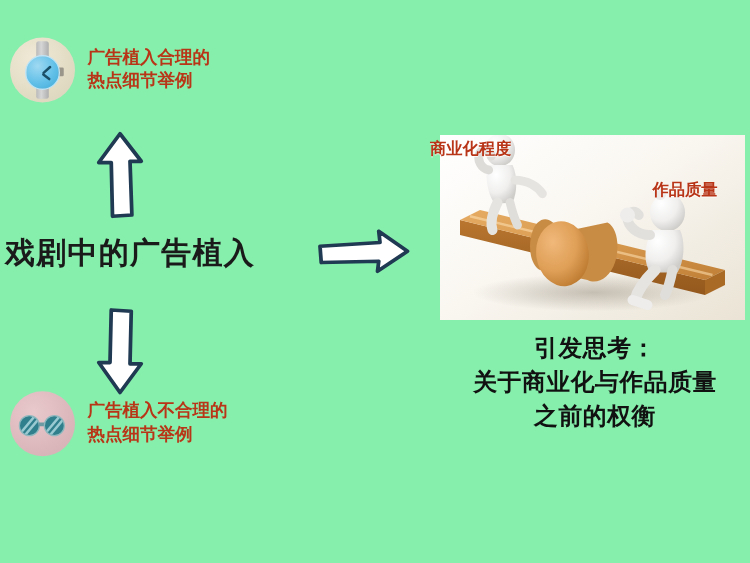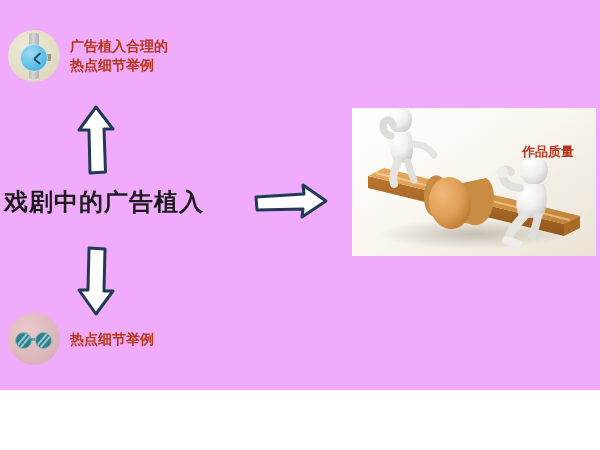--- a/index.html
+++ b/index.html
@@ -7,22 +7,22 @@
     margin: 0;
     padding: 0;
     background: #ffffff;
   }
   body {
     font-family: "DejaVu Sans", "Liberation Sans", sans-serif;
   }
   #canvas {
     position: relative;
     width: 600px;
-    height: 390px;
-    background: #f0abfc;
+    height: 450px;
+    background: #86efac;
     overflow: hidden;
   }
 
   
   .icon-row {
     position: absolute;
     display: flex;
     align-items: center;
     gap: 10px;
   }
@@ -222,20 +222,21 @@
     </svg>
   </div>
 
   <div class="icon-row" id="row-unreasonable">
     <div class="icon-disc disc-glasses">
       <div class="lens left"></div>
       <div class="bridge"></div>
       <div class="lens right"></div>
     </div>
     <div class="caption">
+      <div>广告植入不合理的</div>
       <div>热点细节举例</div>
     </div>
   </div>
 
   <div class="arrow" id="arrow-right">
     <svg width="78" height="42" viewBox="0 0 78 42">
       <path d="M4 16 L52 13 L51 4 L74 20 L50 36 L51 28 L5 29 Z" fill="#ffffff" stroke="#1f3a52" stroke-width="3" stroke-linejoin="round" stroke-linecap="round"></path>
     </svg>
   </div>
 
@@ -294,17 +295,23 @@
         <ellipse cx="176" cy="47" rx="5" ry="5" fill="#ececeb"></ellipse>
         <path d="M170 76 C164 86 162 100 168 110 L190 110 C196 100 196 84 192 76 Z" fill="url(#figG)"></path>
         <path d="M168 80 C158 80 150 73 150 66 C150 61 156 60 159 64" fill="none" stroke="#e2e0dd" stroke-width="8" stroke-linecap="round"></path>
         <ellipse cx="150" cy="64" rx="6" ry="6" fill="#eeedec"></ellipse>
         <path d="M172 108 C164 116 158 124 156 132" fill="none" stroke="#e6e4e1" stroke-width="9" stroke-linecap="round"></path>
         <path d="M154 132 L166 136" fill="none" stroke="#eeedec" stroke-width="8" stroke-linecap="round"></path>
         <path d="M186 108 C184 118 182 124 180 128" fill="none" stroke="#e0dedb" stroke-width="8" stroke-linecap="round"></path>
       </g>
     </svg>
 
+    <div class="scene-label" id="label-left">商业化程度</div>
     <div class="scene-label" id="label-right">作品质量</div>
   </div>
 
+  <div id="conclusion">
+    <span class="cl">引发思考：</span>
+    <span class="cl">关于商业化与作品质量</span>
+    <span class="cl">之前的权衡</span>
+  </div>
 
 </div>
 
 </body></html>

